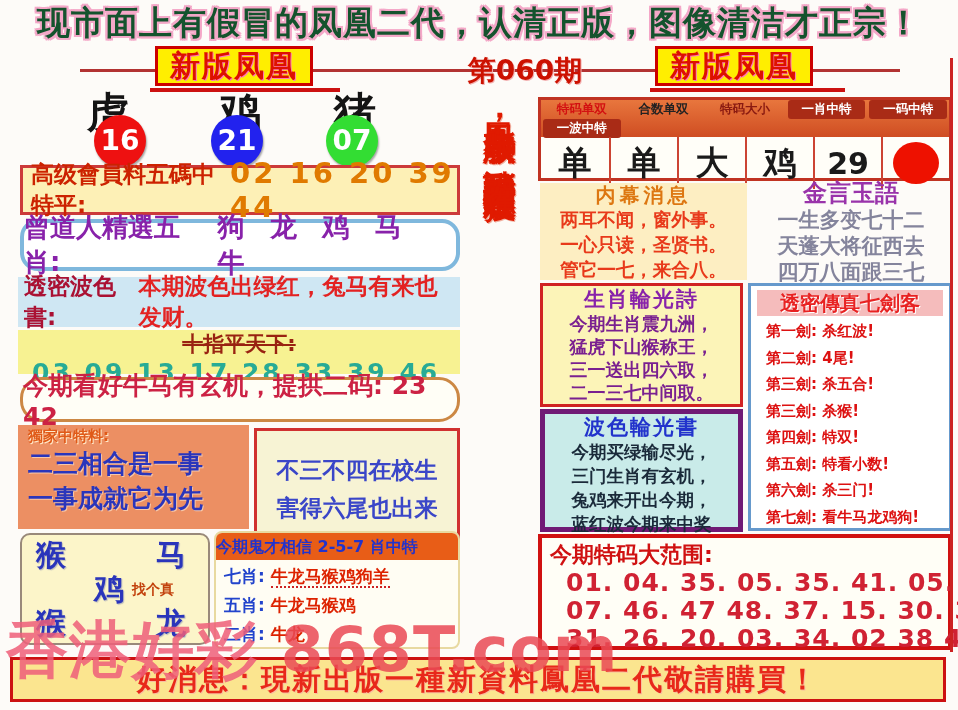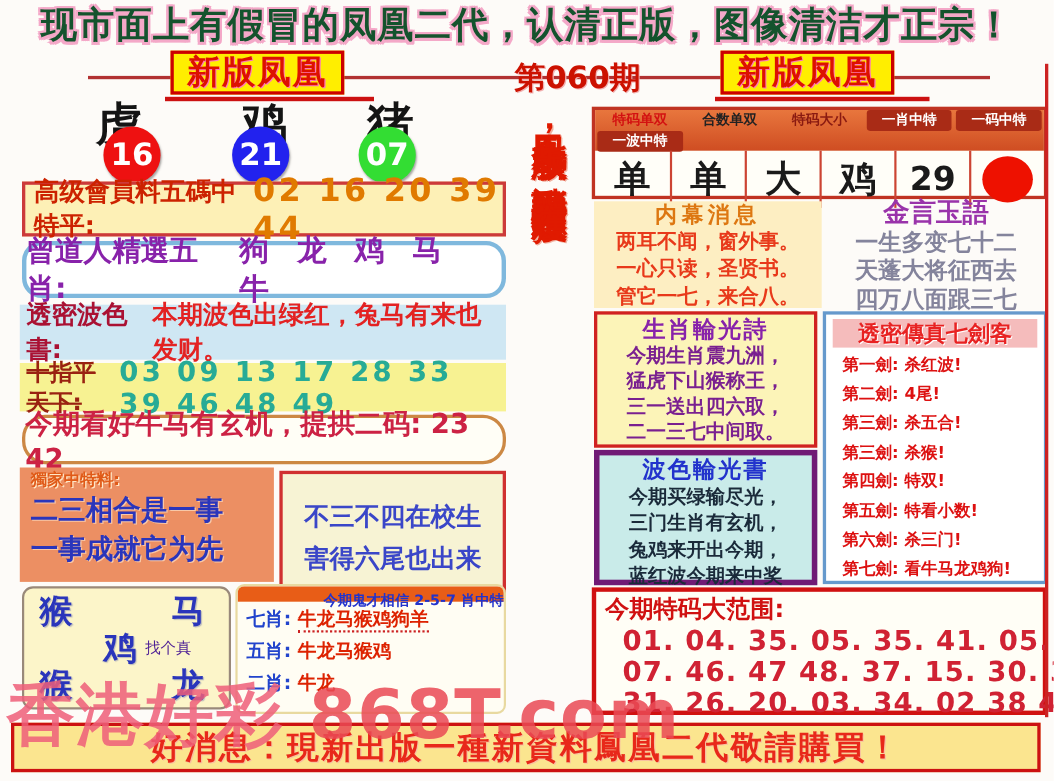--- a/index.html
+++ b/index.html
@@ -31,41 +31,41 @@
 
   .box-wuxiao{left:20px;top:219px;width:440px;height:52px;background:#fff;border:4px solid #7fb8dd;border-radius:18px;
     display:flex;align-items:center;justify-content:center;}
   .box-wuxiao .lbl{font-size:26px;font-weight:bold;color:#8822aa;}
   .box-wuxiao .val{font-size:27px;font-weight:bold;color:#8822aa;letter-spacing:8px;margin-left:6px;}
 
   .box-bose{left:18px;top:277px;width:442px;height:50px;background:#cfe7f3;display:flex;align-items:center;padding:0 6px;}
   .box-bose .lbl{font-size:23px;font-weight:bold;color:#aa1133;}
   .box-bose .val{font-size:23px;font-weight:bold;color:#e32222;margin-left:8px;}
 
-  .box-shizhi{left:18px;top:330px;width:442px;height:44px;background:#f7f292;display:flex;align-items:center;padding:0 6px;}
+  .box-shizhi{left:18px;top:330px;width:442px;height:44px;background:#f7f292;display:flex;align-items:center;padding:0 6px;flex-direction:column;}
   .box-shizhi .lbl{font-size:21px;font-weight:bold;color:#992211;text-decoration:line-through;}
   .box-shizhi .nums{font-size:25px;font-weight:bold;color:#27ab96;margin-left:8px;letter-spacing:3px;}
 
   .box-erma{left:20px;top:377px;width:440px;height:45px;background:#fffef6;border:3px solid #cc8844;border-radius:21px;
     display:flex;align-items:center;justify-content:center;font-size:25px;font-weight:bold;color:#cc2244;}
 
   .box-dujia{left:18px;top:425px;width:231px;height:104px;background:#ec8f63;padding:2px 0 0 10px;}
   .box-dujia .hdr{font-size:15px;font-weight:bold;color:#e05a18;text-shadow:1px 1px 0 #ffe8c8;}
   .box-dujia .ln{font-size:25px;font-weight:bold;color:#2a35bb;line-height:35px;text-shadow:1px 1px 0 #f8c8a8;}
 
   .box-riddle{left:254px;top:428px;width:206px;height:122px;background:#f7f3d4;border:3px solid #d03030;
     display:flex;flex-direction:column;align-items:center;justify-content:center;}
   .box-riddle .ln{font-size:23px;font-weight:bold;color:#3a46c8;line-height:38px;}
 
   .box-animals{left:20px;top:533px;width:190px;height:112px;background:#fcf5c9;border:2px solid #99897a;border-radius:10px;}
   .box-animals .ch{position:absolute;font-size:30px;font-weight:bold;color:#2a35bb;text-shadow:1px 1px 1px #bbb;}
-  .box-animals .note{position:absolute;font-size:14px;font-weight:normal;color:#4c1d95;text-align:center;}
+  .box-animals .note{position:absolute;font-size:14px;font-weight:bold;color:#c2410c;text-align:center;}
 
   .box-ghost{left:214px;top:531px;width:246px;height:118px;background:#fffdf3;border:2px solid #e8d9a0;border-radius:8px;overflow:hidden;}
-  .box-ghost .hdr{height:14px;line-height:27px;background:#e85d17;color:#2233cc;font-size:13px;font-weight:bold;text-align:right;}
+  .box-ghost .hdr{height:27px;line-height:27px;background:#e85d17;color:#2233cc;font-size:16px;font-weight:bold;text-align:left;}
   .box-ghost .row{padding:3px 0 0 8px;font-weight:bold;font-size:17px;line-height:26px;white-space:nowrap;}
   .box-ghost .row .lbl{color:#2244cc;}
   .box-ghost .row .val{color:#dd2200;}
   .box-ghost .row.dotted .val{border-bottom:2px dotted #cc2222;}
 
   
   .mid-strip{left:462px;top:96px;width:74px;height:556px;display:flex;justify-content:center;}
   .mid-text{writing-mode:vertical-rl;font-size:33px;font-weight:bold;color:#e01a00;letter-spacing:2px;
     text-shadow:1px 1px 0 #f0b0a0;}
 

